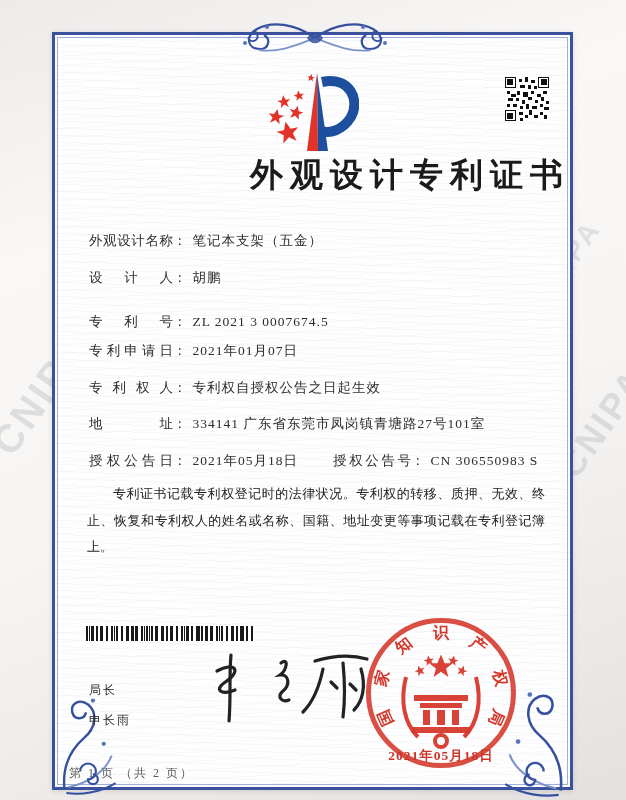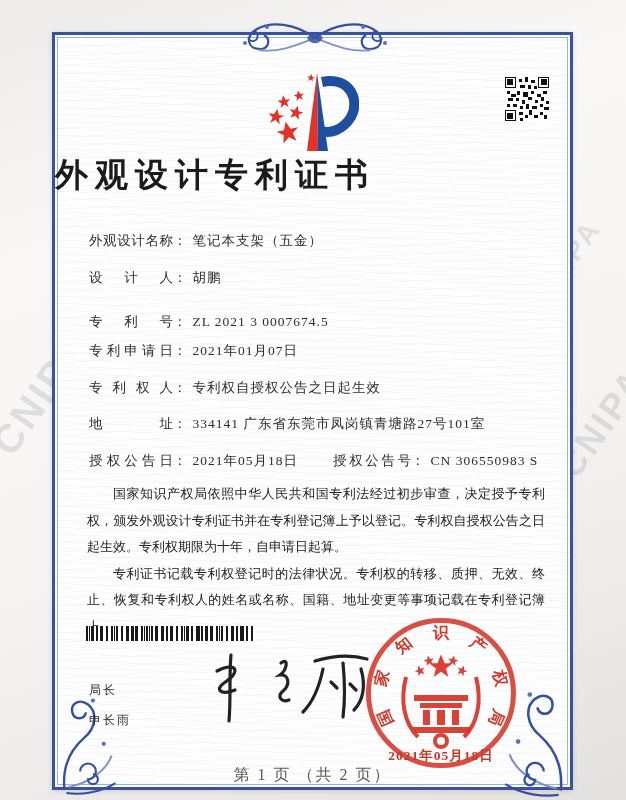--- a/index.html
+++ b/index.html
@@ -28,21 +28,21 @@
       repeating-linear-gradient(2deg, rgba(110,140,205,.06) 0 1px, transparent 1px 7px),
       repeating-linear-gradient(-3deg, rgba(110,140,205,.045) 0 1px, transparent 1px 9px),
       #fefefe;
     box-shadow:0 1px 5px rgba(70,70,85,.18);
   }
   .inner-line{position:absolute;inset:2px;border:1px solid #9fb0d8;pointer-events:none;}
   .cert-no{position:absolute;left:33px;top:41px;font-size:12.5px;letter-spacing:2px;color:#4a4a4a;}
   .qr{position:absolute;left:450px;top:42px;width:44px;height:44px;}
   .logo{position:absolute;left:200px;top:34px;width:104px;height:90px;}
   .title{
-    position:absolute;left:0;top:118px;width:100%;text-align:left;
+    position:absolute;left:0;top:118px;width:100%;text-align:right;
     font-size:33px;font-weight:700;color:#1b1b1b;letter-spacing:7px;
   }
   .field{position:absolute;left:34px;font-size:13.5px;color:#2e2e2e;white-space:nowrap;}
   .flabel{display:inline-block;width:84px;text-align:justify;text-align-last:justify;letter-spacing:0;}
   .fcolon{display:inline-block;margin-right:6px;}
   .fvalue{letter-spacing:1px;}
   .f1{top:197px}.f2{top:234px}.f3{top:278px}.f4{top:307px}.f5{top:344px}.f6{top:380px}.f7{top:417px}
   .field2{position:absolute;left:278px;top:417px;font-size:13.5px;color:#2e2e2e;white-space:nowrap;}
   .field2 .flabel{width:78px;}
   .paras{position:absolute;left:32px;top:446px;width:458px;font-size:13px;line-height:26.5px;color:#222;text-align:justify;}
@@ -64,21 +64,21 @@
   }
   .seal-char:nth-child(1){--a:-114deg}.seal-char:nth-child(2){--a:-76deg}
   .seal-char:nth-child(3){--a:-38deg}.seal-char:nth-child(4){--a:0deg}
   .seal-char:nth-child(5){--a:38deg}.seal-char:nth-child(6){--a:76deg}
   .seal-char:nth-child(7){--a:114deg}
   .emblem{position:absolute;left:35px;top:36px;width:90px;height:100px;}
   .seal-date{
     position:absolute;left:306px;top:712px;width:160px;text-align:center;z-index:6;
     font-size:13.5px;color:#c9372c;letter-spacing:1px;font-weight:700;white-space:nowrap;
   }
-  .footer{position:absolute;left:0;top:730px;width:100%;text-align:center;font-size:16px;color:#5a5a5a;letter-spacing:2px;}
+  .footer{position:absolute;left:14px;top:730px;width:100%;text-align:left;font-size:12px;color:#5a5a5a;letter-spacing:2px;}
   .orn-top{position:absolute;left:140px;top:-18px;width:240px;height:42px;}
   .orn-bl{position:absolute;left:-4px;bottom:-8px;width:78px;height:118px;}
   .orn-br{position:absolute;right:-6px;bottom:-10px;width:86px;height:128px;}
 </style>
 </head>
 <body>
 
 <div class="canvas">
 
   <svg width="0" height="0" style="position:absolute" aria-hidden="true">
@@ -206,21 +206,20 @@
       <span class="flabel">地址</span><span class="fcolon">：</span><span class="fvalue">334141 广东省东莞市凤岗镇青塘路27号101室</span>
     </div>
     <div class="field f7">
       <span class="flabel">授权公告日</span><span class="fcolon">：</span><span class="fvalue">2021年05月18日</span>
     </div>
     <div class="field2">
       <span class="flabel">授权公告号</span><span class="fcolon">：</span><span class="fvalue">CN 306550983 S</span>
     </div>
 
     <div class="paras">
-      <p>国家知识产权局依照中华人民共和国专利法经过初步审查，决定授予专利权，颁发外观设计专利证书并在专利登记簿上予以登记。专利权自授权公告之日起生效。专利权期限为十年，自申请日起算。</p>
       <p>专利证书记载专利权登记时的法律状况。专利权的转移、质押、无效、终止、恢复和专利权人的姓名或名称、国籍、地址变更等事项记载在专利登记簿上。</p>
     </div>
 
     <div class="barcode"></div>
 
     <div class="signer">
       <div>局长</div>
       <div>申长雨</div>
     </div>
 

